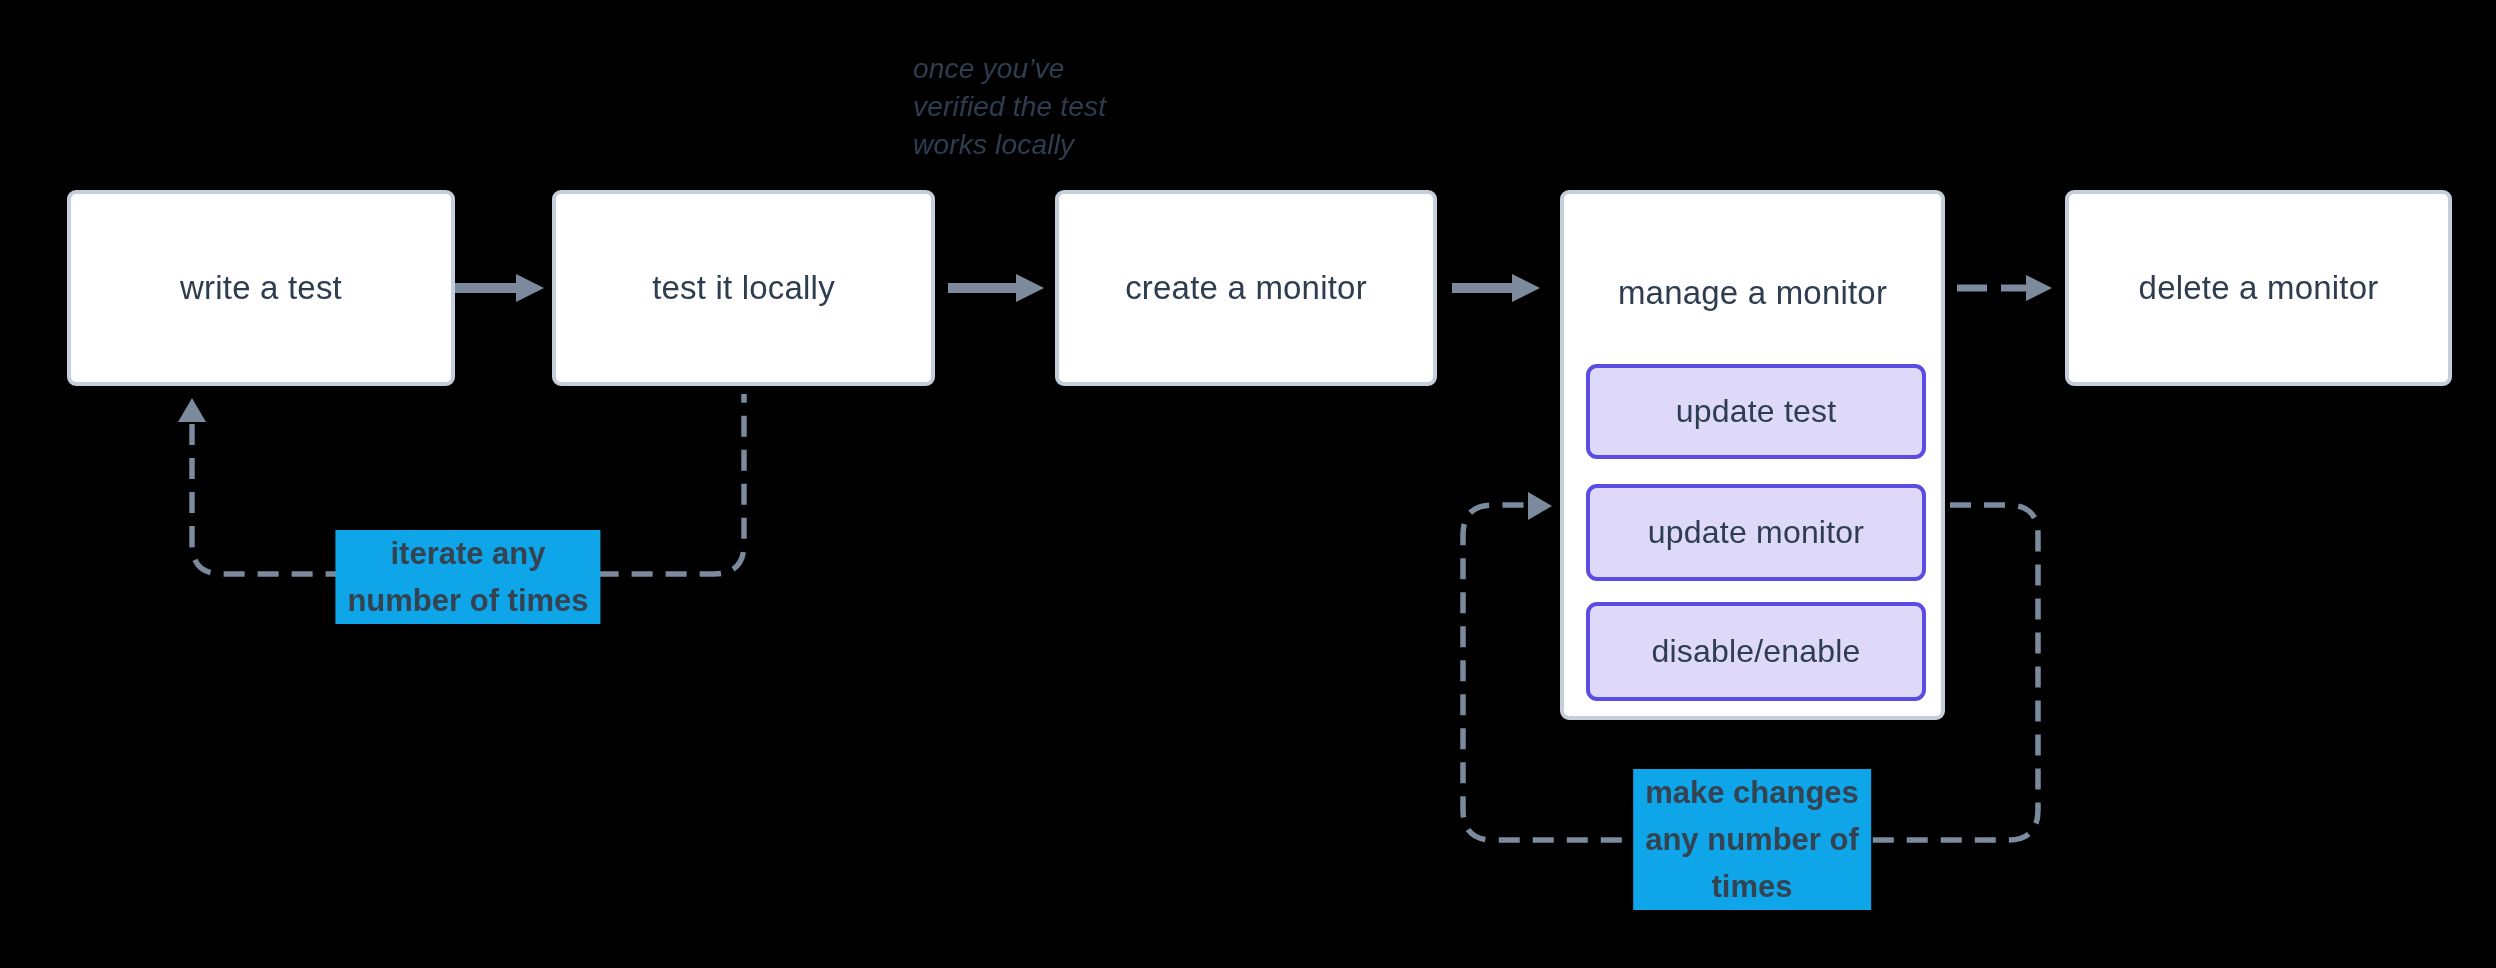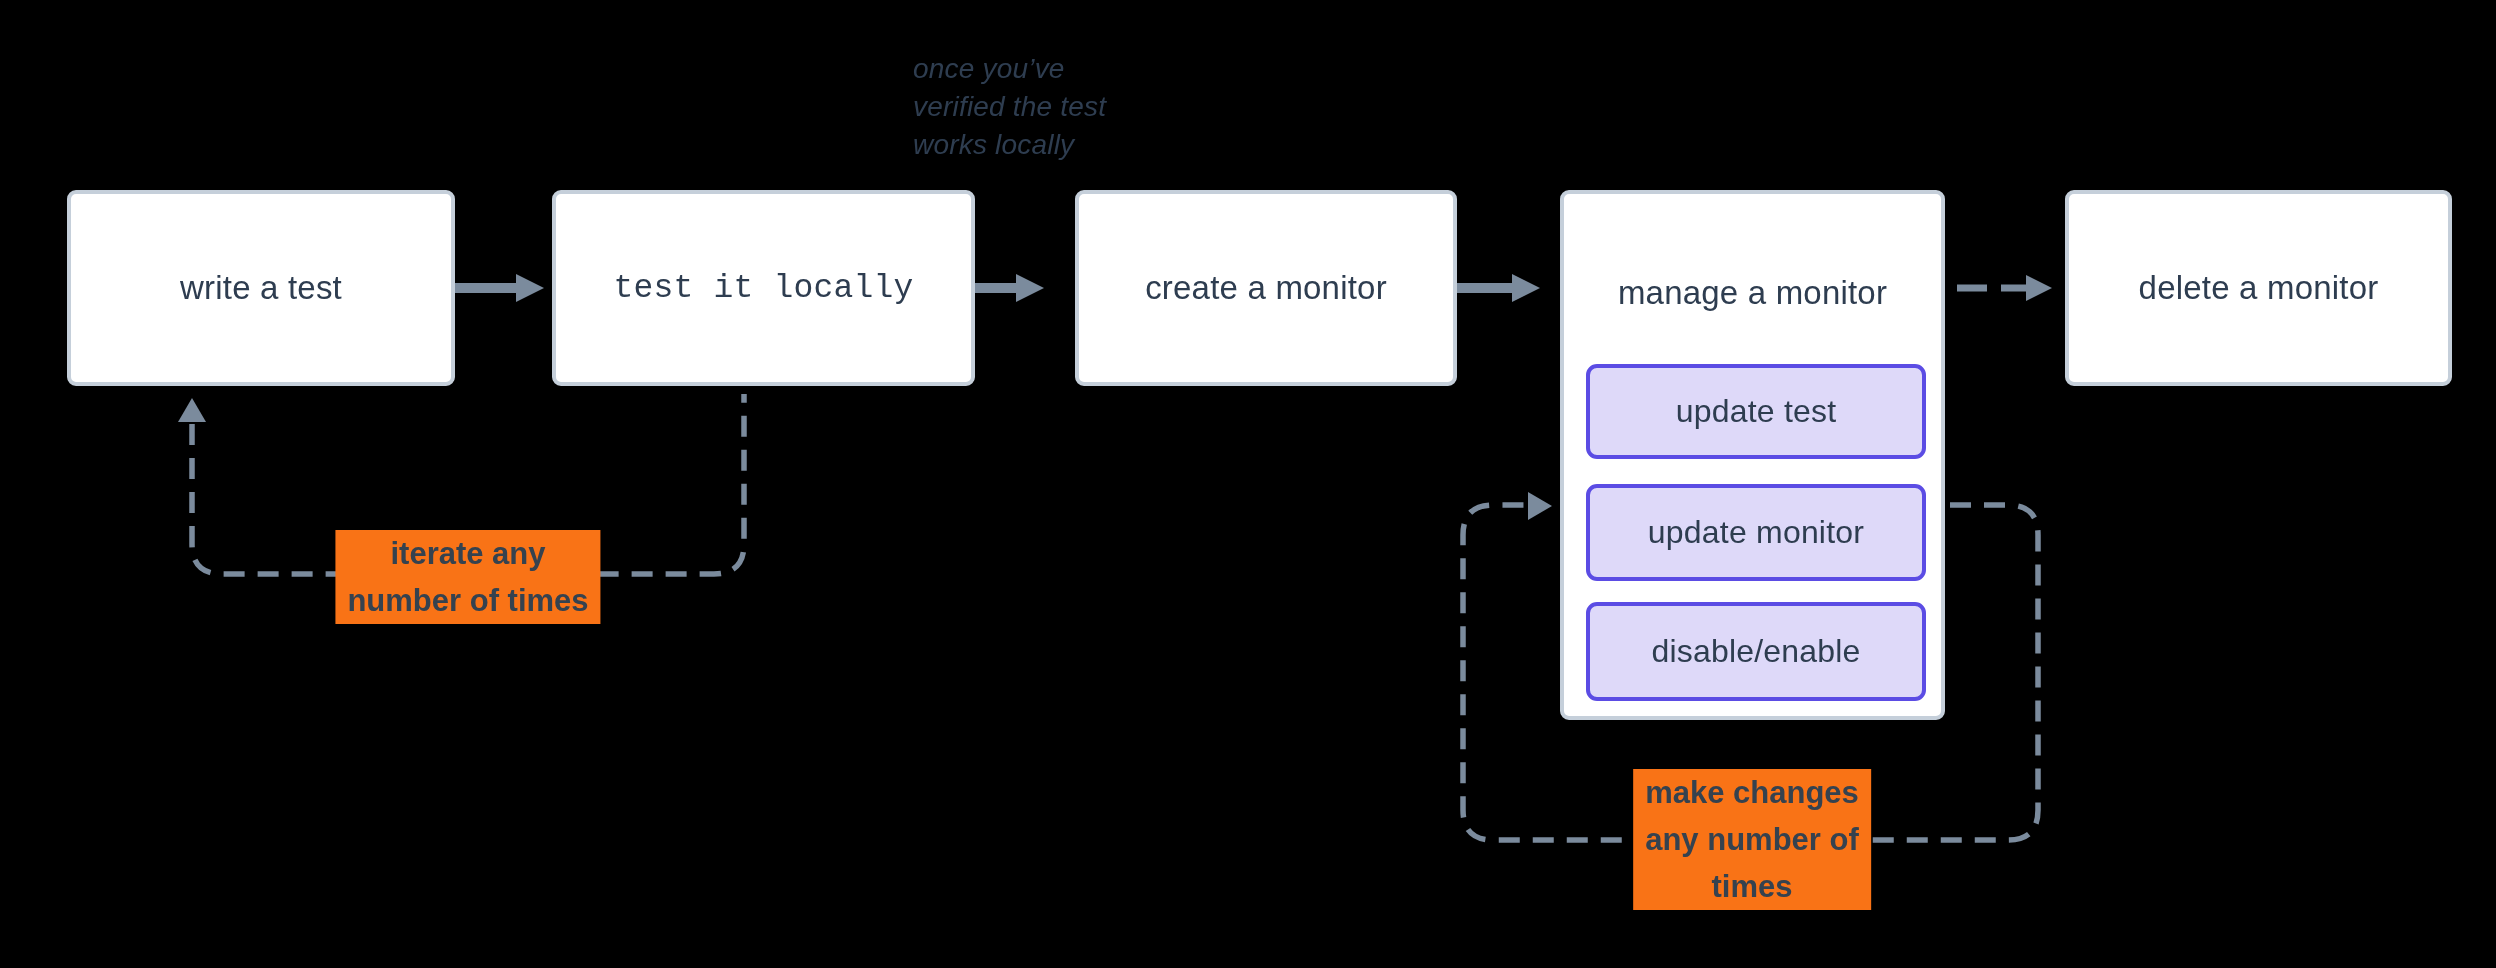--- a/index.html
+++ b/index.html
@@ -7,22 +7,22 @@
     position:relative;width:2496px;height:968px;background:#000000;
     font-family:"Liberation Sans",sans-serif;overflow:hidden;
   }
   .connector-layer{position:absolute;left:0;top:0;}
   .node{
     position:absolute;background:#ffffff;border:4px solid #c5cfda;border-radius:9px;
     box-sizing:border-box;display:flex;align-items:center;justify-content:center;
     color:#2e3d50;font-size:33px;font-weight:500;letter-spacing:0.2px;
   }
   #node-write{left:47px;top:190px;width:388px;height:196px;margin-left:20px;}
-  #node-test{left:552px;top:190px;width:423px;height:196px;font-family:Liberation Mono, monospace;}
-  #node-create{left:1055px;top:190px;width:382px;height:196px;margin-left:20px;}
+  #node-test{left:552px;top:190px;width:383px;height:196px;}
+  #node-create{left:1055px;top:190px;width:382px;height:196px;}
   #node-manage{left:1560px;top:190px;width:385px;height:530px;display:block;}
   #node-delete{left:2065px;top:190px;width:387px;height:196px;}
   .manage-title{
     position:absolute;left:0;right:0;top:66px;height:66px;line-height:66px;
     text-align:center;color:#2e3d50;font-size:33px;font-weight:500;
   }
   .subnode{
     position:absolute;left:22px;width:340px;box-sizing:border-box;
     background:#ded9f9;border:4px solid #5b4ce4;border-radius:11px;
     display:flex;align-items:center;justify-content:center;
@@ -33,21 +33,21 @@
   #sub-disable-enable{top:408px;height:99px;}
   .annotation{
     position:absolute;color:#2e3d50;font-style:italic;font-weight:400;
     font-size:28px;line-height:38px;white-space:pre-line;letter-spacing:0.2px;
   }
   #ann-verified{left:913px;top:50px;}
   #ann-setup{left:1442px;top:50px;}
   .loop-label{
     position:absolute;transform:translateX(-50%);text-align:center;
     color:#35424f;font-weight:700;font-size:31px;line-height:47px;
-    white-space:pre-line;background:#f97316;padding:0 12px;
+    white-space:pre-line;background:#0ea5e9;padding:0 12px;
   }
   #label-iterate{left:468px;top:530px;}
   #label-make-changes{left:1752px;top:769px;}
 </style>
 </head>
 <body>
 
 <div class="canvas">
 
   <svg class="connector-layer" width="2496" height="968" viewBox="0 0 2496 968">

